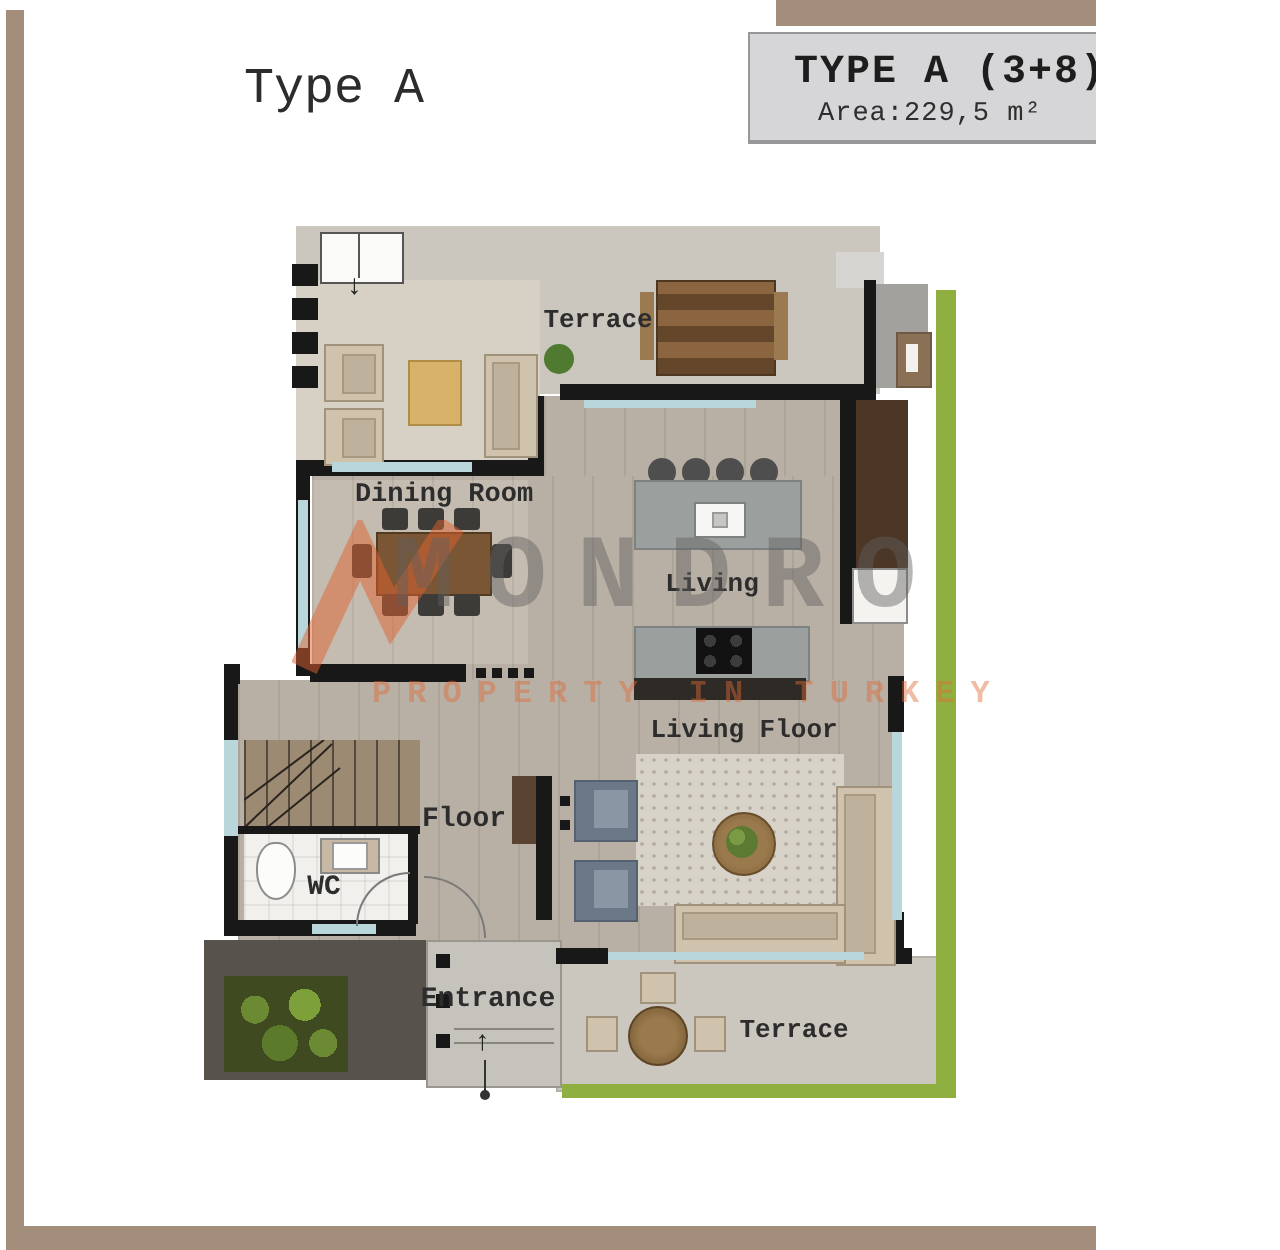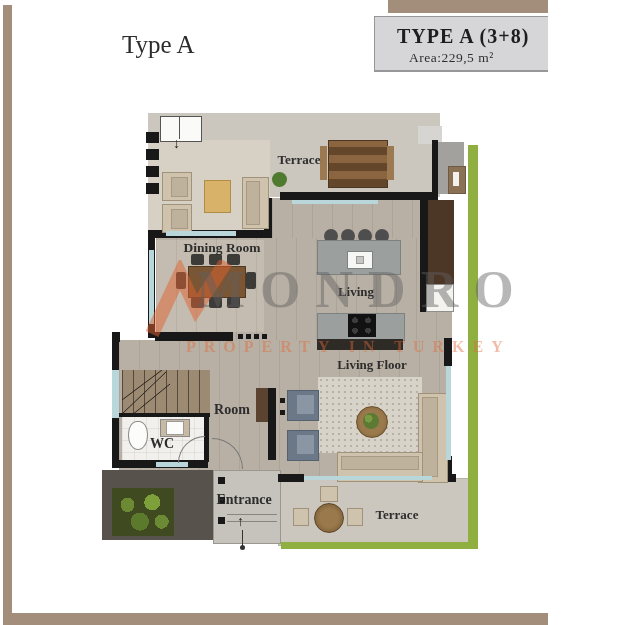--- a/index.html
+++ b/index.html
@@ -1,17 +1,17 @@
 <!DOCTYPE html>
 <html><head>
 <meta charset="utf-8">
 <style>
   html,body{margin:0;padding:0;background:#fff;}
   #canvas{position:relative;width:548px;height:625px;background:#ffffff;overflow:hidden;
-          font-family:Liberation Serif, serif;}
+          font-family:Liberation Mono, monospace;}
   .abs{position:absolute;}
   
   .frame{background:#a28e7b;z-index:8;}
   
   .badge-shadow{left:374px;top:16px;width:232px;height:56px;background:#97979a;
       clip-path:polygon(0 0,100% 0,calc(100% - 56px) 100%,0 100%);z-index:9;}
   .badge{left:375px;top:17px;width:228px;height:53px;background:#d6d6d8;
       clip-path:polygon(0 0,100% 0,calc(100% - 55px) 100%,0 100%);z-index:10;}
   .badge .type{position:absolute;left:22px;top:8px;font-size:20px;font-weight:700;
       letter-spacing:1px;color:#1d1d1d;}
@@ -224,21 +224,21 @@
   <div class="abs furn sofa-beige" style="left:347px;top:508px;width:14px;height:16px;"></div>
 
   <div class="abs arrowglyph" style="left:237px;top:514px;">↑</div>
   <div class="abs" style="left:242px;top:530px;width:1px;height:16px;background:#333;z-index:6;"></div>
   <div class="abs" style="left:240px;top:545px;width:5px;height:5px;border-radius:50%;background:#333;z-index:6;"></div>
 
   <div class="abs label" style="left:299px;top:160px;font-size:13px;">Terrace</div>
   <div class="abs label" style="left:222px;top:248px;font-size:13.5px;">Dining Room</div>
   <div class="abs label" style="left:356px;top:292px;font-size:13px;">Living</div>
   <div class="abs label" style="left:372px;top:365px;font-size:13px;">Living Floor</div>
-  <div class="abs label" style="left:232px;top:410px;font-size:14px;">Room</div>
+  <div class="abs label" style="left:232px;top:410px;font-size:14px;">Floor</div>
   <div class="abs label" style="left:162px;top:444px;font-size:14px;">WC</div>
   <div class="abs label" style="left:244px;top:500px;font-size:14px;">Entrance</div>
   <div class="abs label" style="left:397px;top:515px;font-size:13px;">Terrace</div>
 
   <svg class="abs wm" style="left:146px;top:260px;" width="88" height="78" viewBox="0 0 88 78">
     <path d="M6 74 L34 14 L50 48 L80 2" fill="none" stroke="#e0622f" stroke-width="14" stroke-linejoin="miter" opacity="0.5"></path>
   </svg>
   <div class="abs wm wm-brand">MONDRO</div>
   <div class="abs wm wm-tag">PROPERTY IN TURKEY</div>
 

